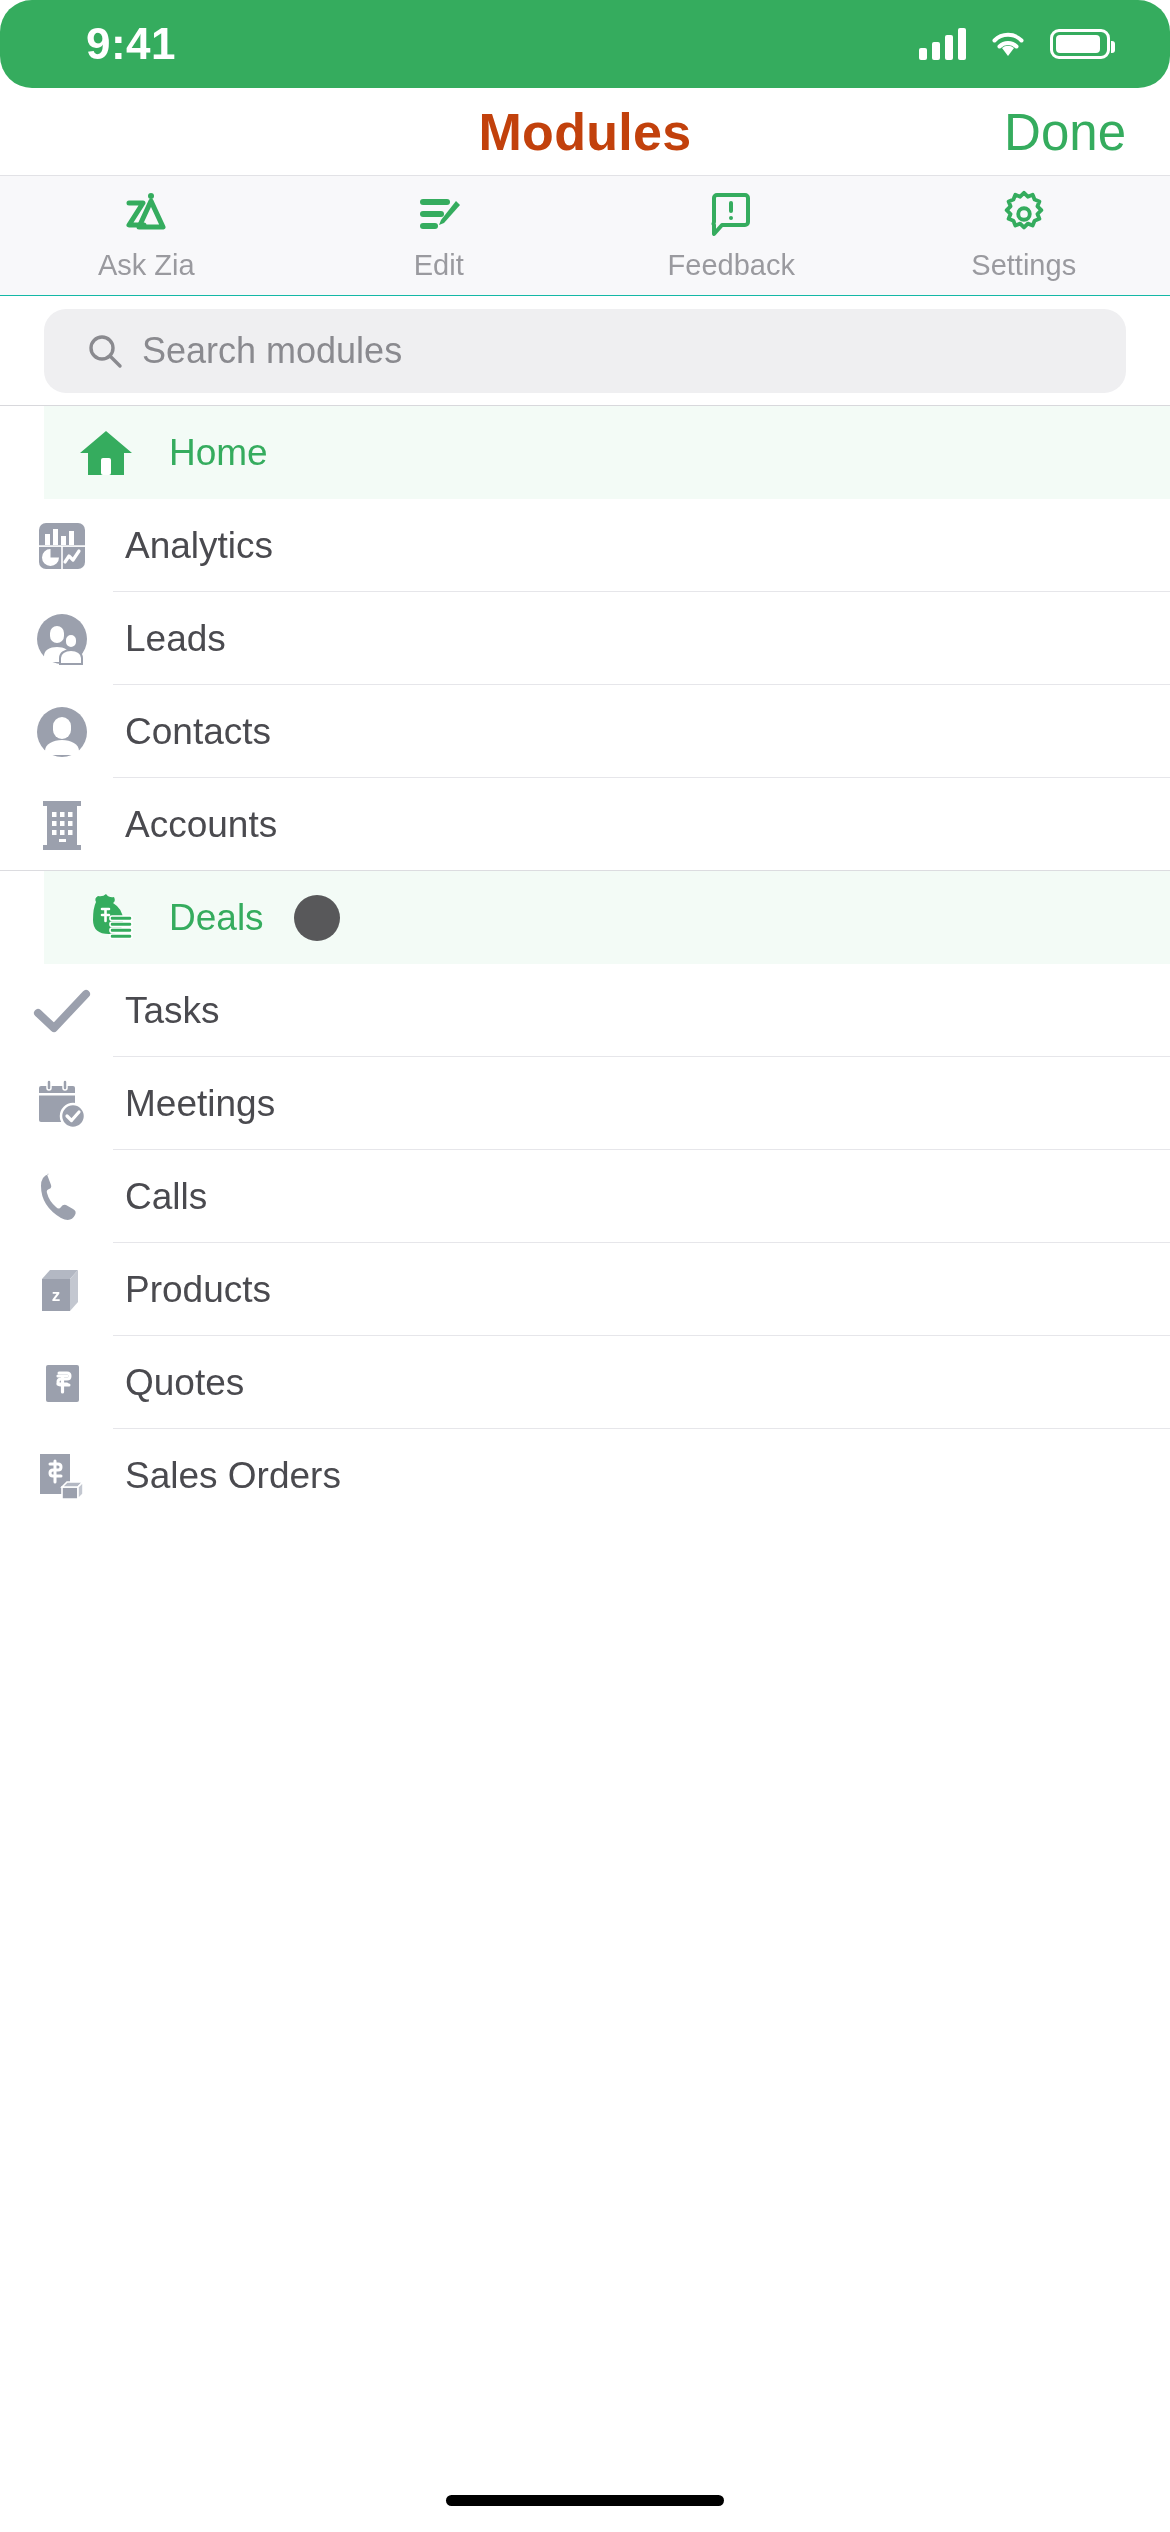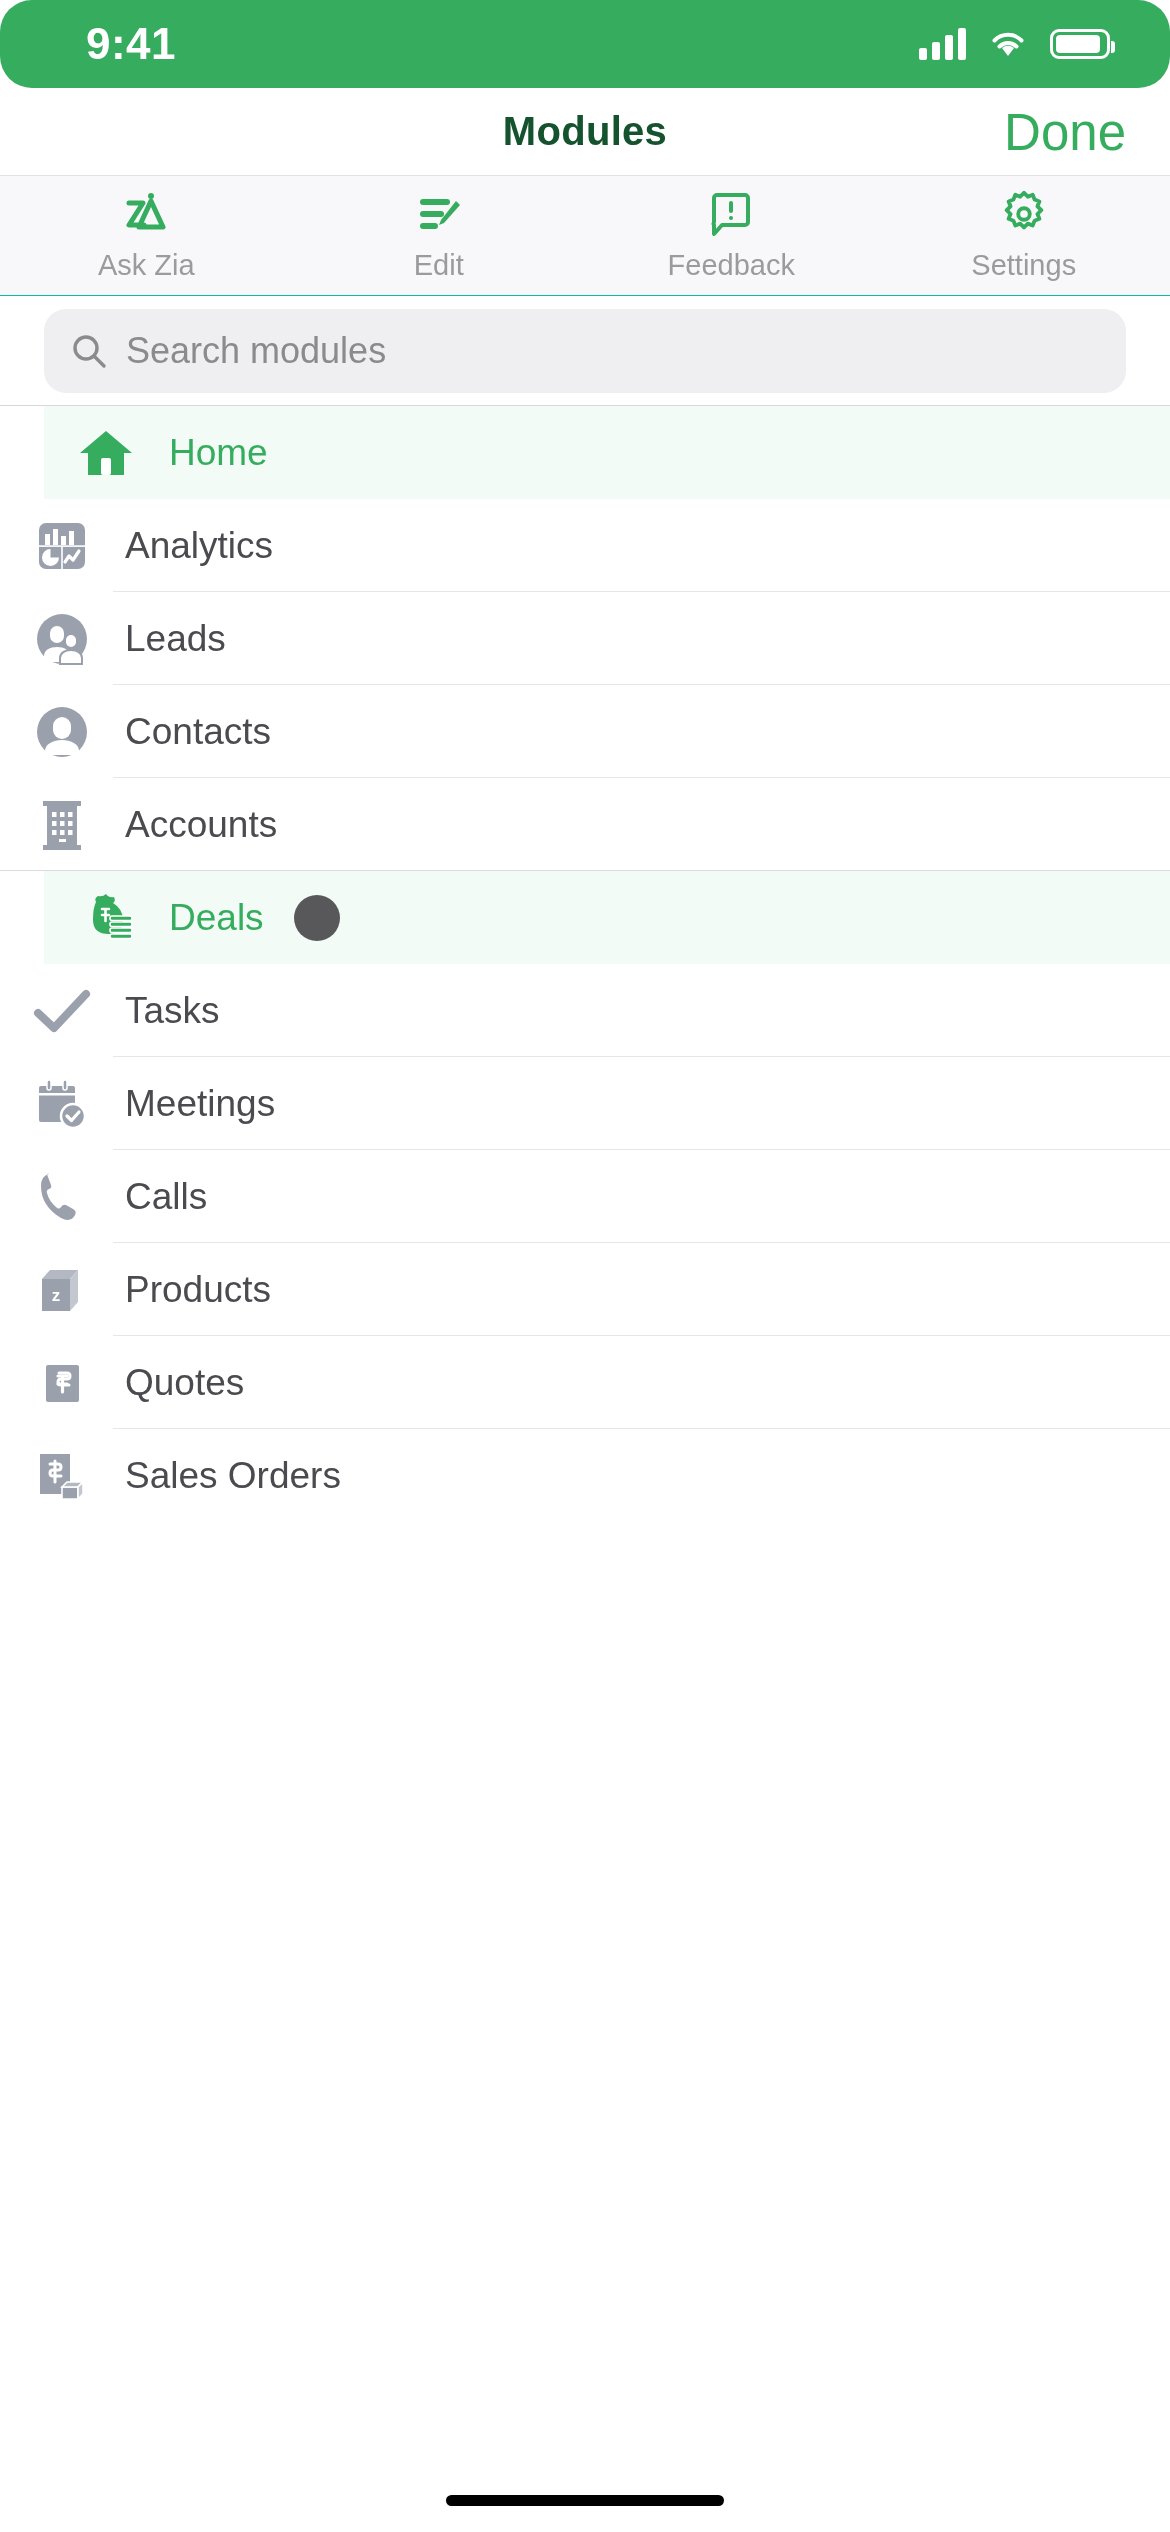--- a/index.html
+++ b/index.html
@@ -28,38 +28,38 @@
   .batt { width:60px; height:30px; border:3px solid #ffffff; border-radius:9px; position:relative; display:flex; align-items:center; padding:3px; }
   .batt::after { content:""; position:absolute; right:-8px; top:9px; width:4px; height:12px; background:#ffffff; border-radius:0 3px 3px 0; }
   .batt span { display:block; height:100%; width:92%; background:#ffffff; border-radius:4px; }
 
   
   .navbar {
     height:88px; flex:0 0 88px; background:#ffffff;
     display:flex; align-items:center; justify-content:center;
     position:relative; border-bottom:1px solid #e2e2e6;
   }
-  .nav-title { font-size:40px; font-weight:700; color:#14532d; letter-spacing:0.3px; }
+  .nav-title { font-size:52px; font-weight:700; color:#c2410c; letter-spacing:0.3px; }
   .nav-done { position:absolute; right:44px; top:50%; transform:translateY(-50%);
               font-size:51px; color:#35ac5e;margin-left:28px; }
 
   
   .toolbar {
     flex:0 0 120px; height:120px; background:#f8f8fa;
     display:flex; align-items:center; border-bottom:1px solid #14b8a6;
   }
   .tb-item { flex:1; display:flex; flex-direction:column; align-items:center; justify-content:center; gap:10px; }
   .tb-icon { height:50px; display:flex; align-items:center; justify-content:center; }
   .tb-label { font-size:29px; color:#9a9a9f; }
 
   
   .search-wrap { flex:0 0 110px; background:#ffffff; display:flex; align-items:center; padding:0 44px;
                  border-bottom:1px solid #d8d8dc; }
   .search-box { flex:1; height:84px; background:#efeff1; border-radius:22px;
-                display:flex; align-items:center; padding:0 26px; gap:18px;text-align:right; }
+                display:flex; align-items:center; padding:0 42px; gap:18px;text-align:right; }
   .search-ph { font-size:36px; color:#8a8a8f; }
 
   
   .list { flex:1; overflow:hidden; background:#ffffff; }
   .row { height:93px; display:flex; align-items:center; position:relative; background:#ffffff; }
   .row.active { background:#f3fbf6;margin-left:44px; }
   .row .ic { width:100px; min-width:100px; display:flex; align-items:center; justify-content:center; margin-left:12px; }
   .row .lbl { font-size:37px; color:#4a4a4f; margin-left:13px; }
   .row.active .lbl { color:#35ac5e; }
   .row .sep { position:absolute; left:113px; right:0; bottom:0; height:1px; background:#e6e6ea; }

